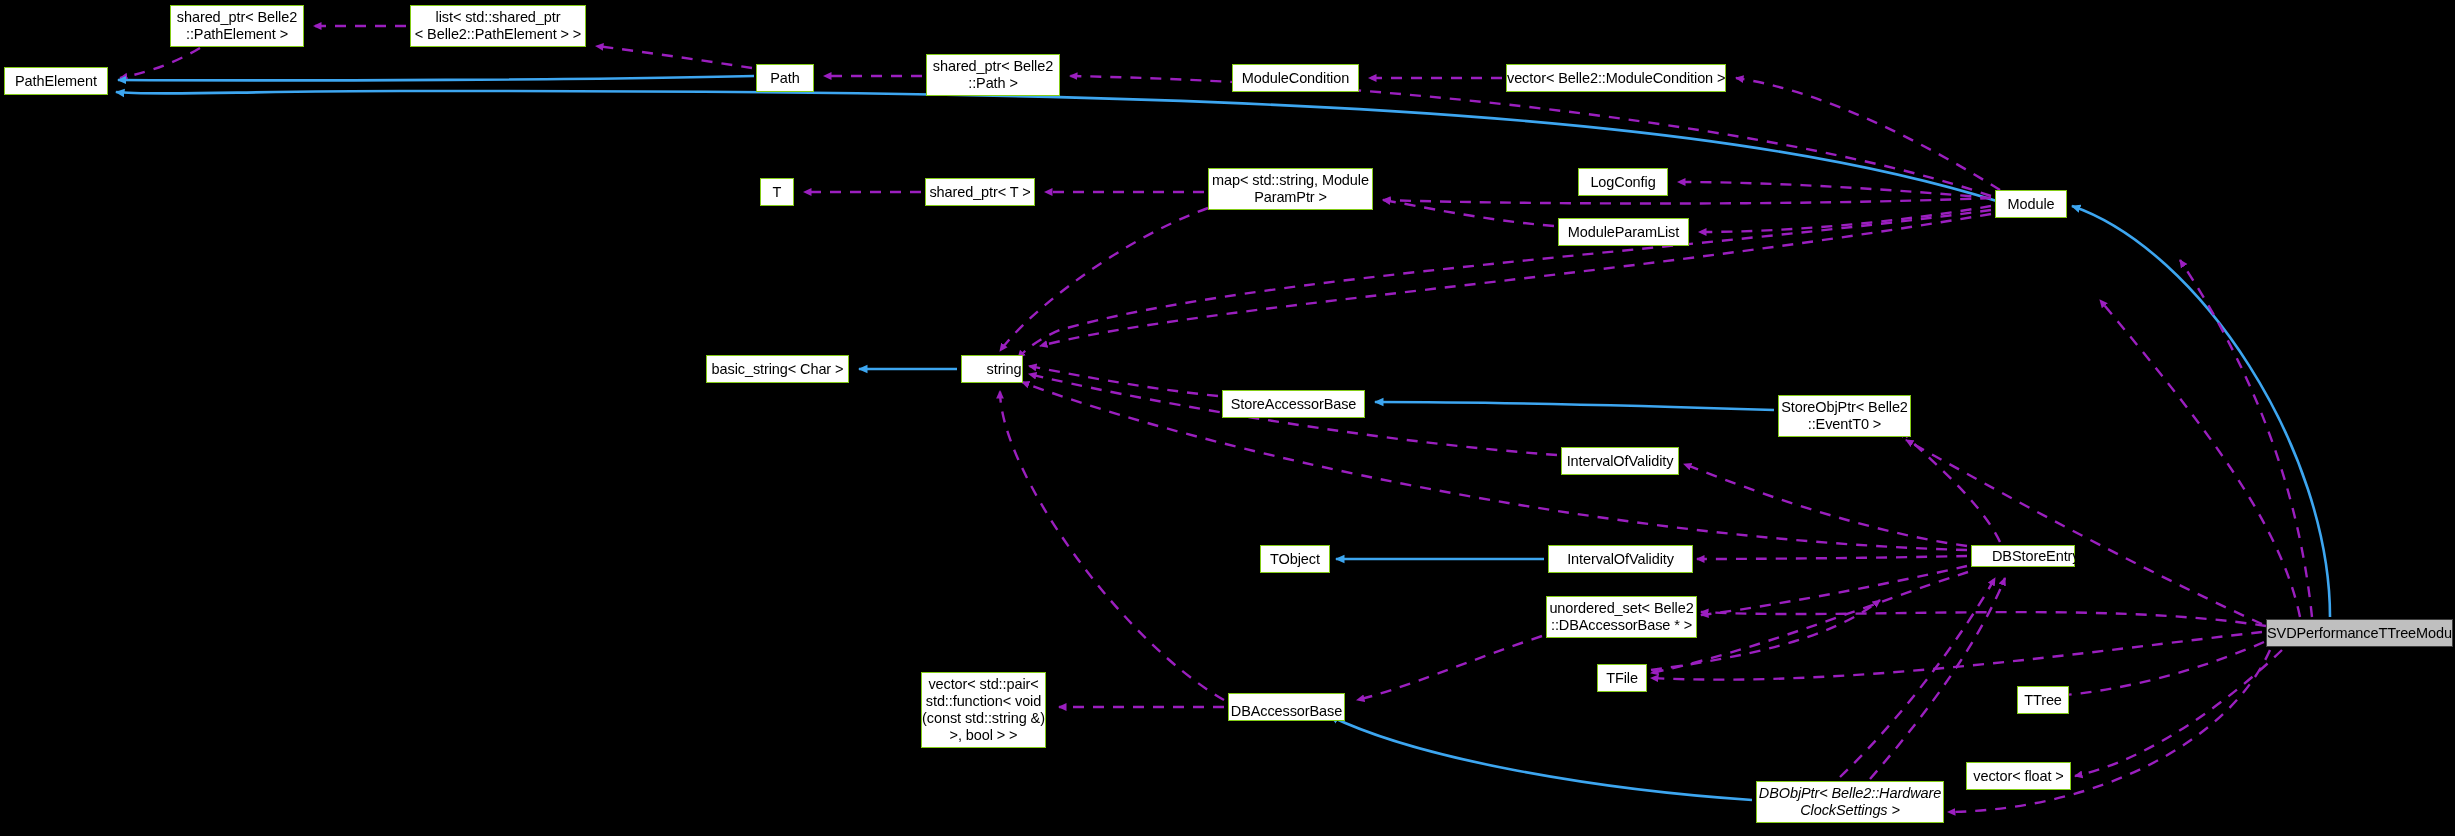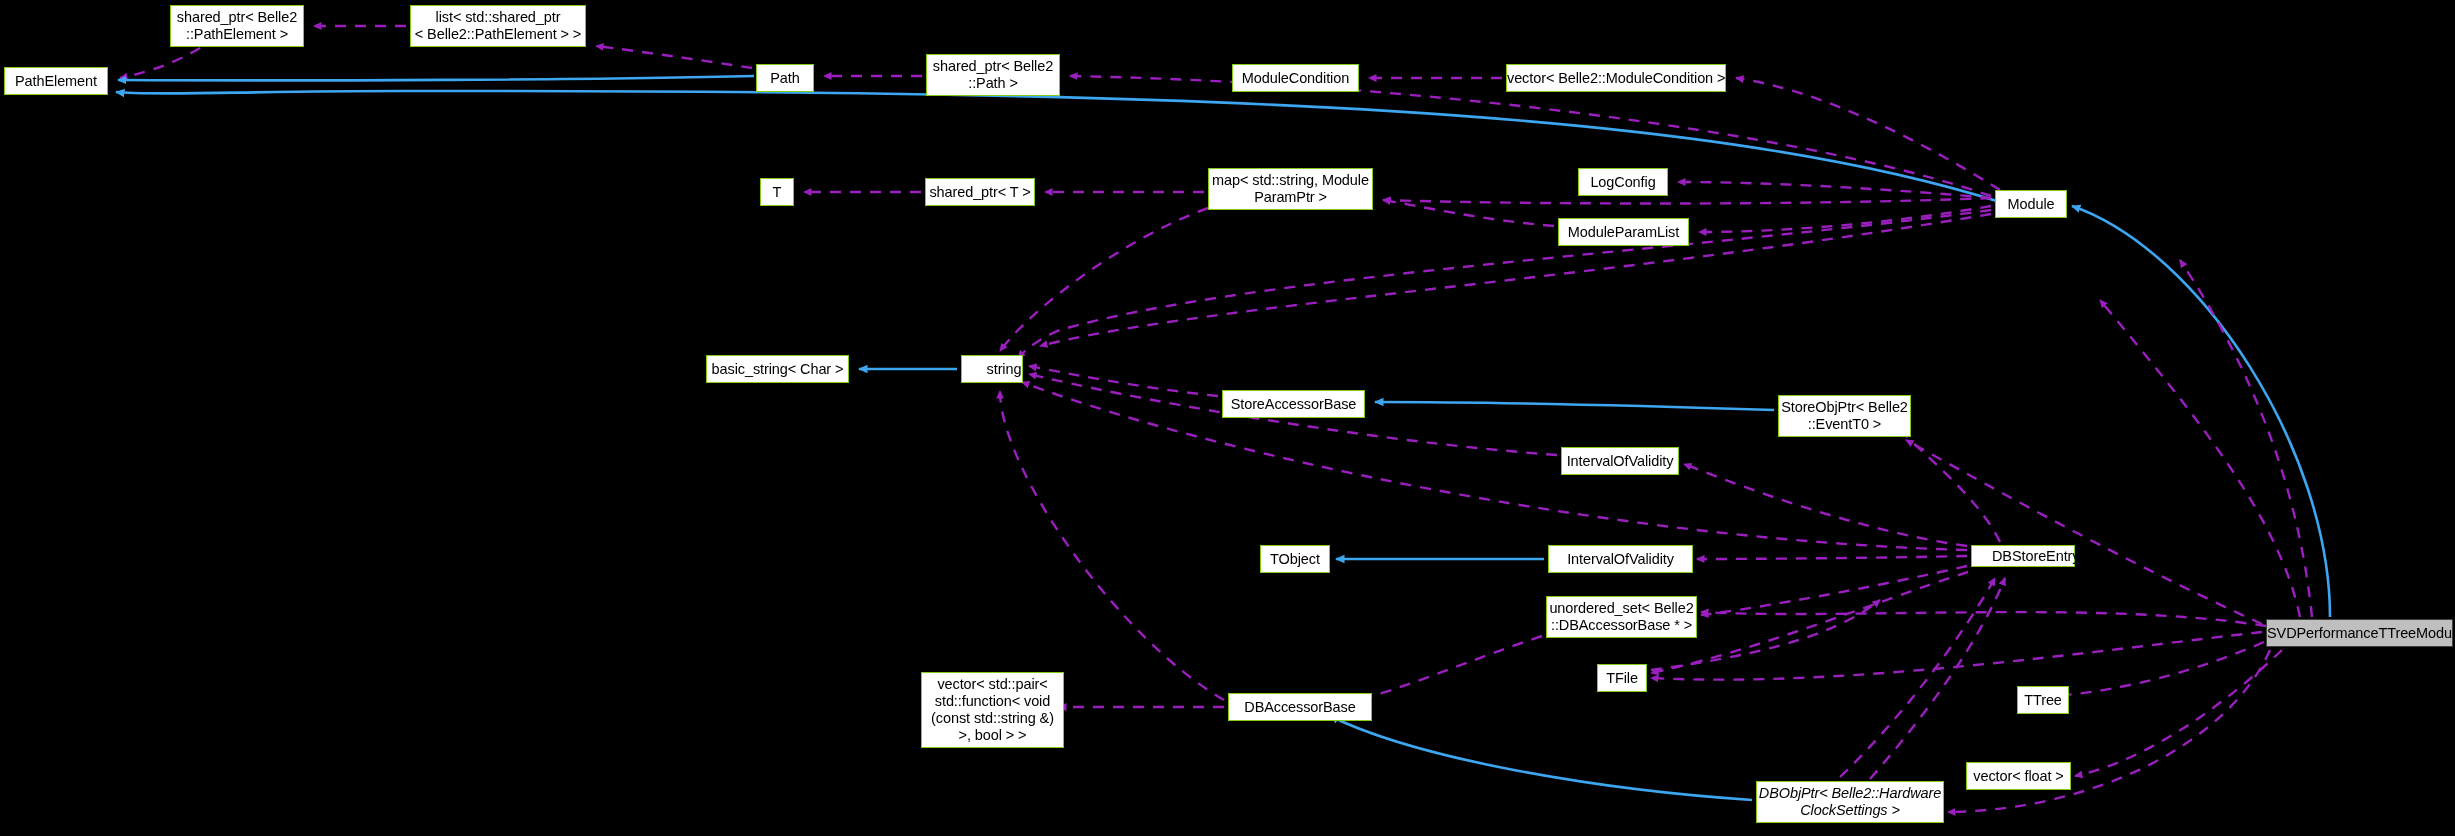--- a/index.html
+++ b/index.html
@@ -134,22 +134,22 @@
       <div class="node-box" style="left: 1778px; top: 395px; width: 133px; height: 42px;"><span class="node-label">StoreObjPtr&lt; Belle2
 ::EventT0 &gt;</span></div>
       <div class="node-box" style="left: 1561px; top: 447px; width: 118px; height: 28px;"><span class="node-label">IntervalOfValidity</span></div>
       <div class="node-box" style="left: 1260px; top: 545px; width: 70px; height: 28px;"><span class="node-label">TObject</span></div>
       <div class="node-box" style="left: 1548px; top: 545px; width: 145px; height: 28px;"><span class="node-label">IntervalOfValidity</span></div>
       <div class="node-box" style="left: 1971px; top: 545px; width: 104px; height: 22px; padding-left: 20px;"><span class="node-label">DBStoreEntry</span></div>
       <div class="node-box" style="left: 1546px; top: 596px; width: 151px; height: 42px;"><span class="node-label">unordered_set&lt; Belle2
 ::DBAccessorBase * &gt;</span></div>
       <div class="node-box" style="left: 1597px; top: 664px; width: 50px; height: 28px;"><span class="node-label">TFile</span></div>
       <div class="node-box" style="left: 1996px; top: 686px; width: 52px; height: 28px; margin-left: 21px;"><span class="node-label">TTree</span></div>
-      <div class="node-box" style="left: 1228px; top: 693px; width: 144px; height: 28px;"><span class="node-label">DBAccessorBase</span></div>
-      <div class="node-box" style="left: 921px; top: 672px; width: 143px; height: 76px;"><span class="node-label">vector&lt; std::pair&lt;
+      <div class="node-box" style="left: 1228px; top: 693px; width: 117px; height: 28px; align-items: flex-end;"><span class="node-label">DBAccessorBase</span></div>
+      <div class="node-box" style="left: 921px; top: 672px; width: 125px; height: 76px;"><span class="node-label">vector&lt; std::pair&lt;
 std::function&lt; void
 (const std::string &amp;)
 &gt;, bool &gt; &gt;</span></div>
       <div class="node-box" style="left: 1966px; top: 762px; width: 105px; height: 28px;"><span class="node-label">vector&lt; float &gt;</span></div>
       <div class="node-box" style="left: 1756px; top: 781px; width: 188px; height: 42px; font-style: italic;"><span class="node-label">DBObjPtr&lt; Belle2::Hardware
 ClockSettings &gt;</span></div>
       <div class="node-box highlight" style="left: 2266px; top: 619px; width: 187px; height: 28px;"><span class="node-label">SVDPerformanceTTreeModule</span></div>
     </div>
 </div>
 

